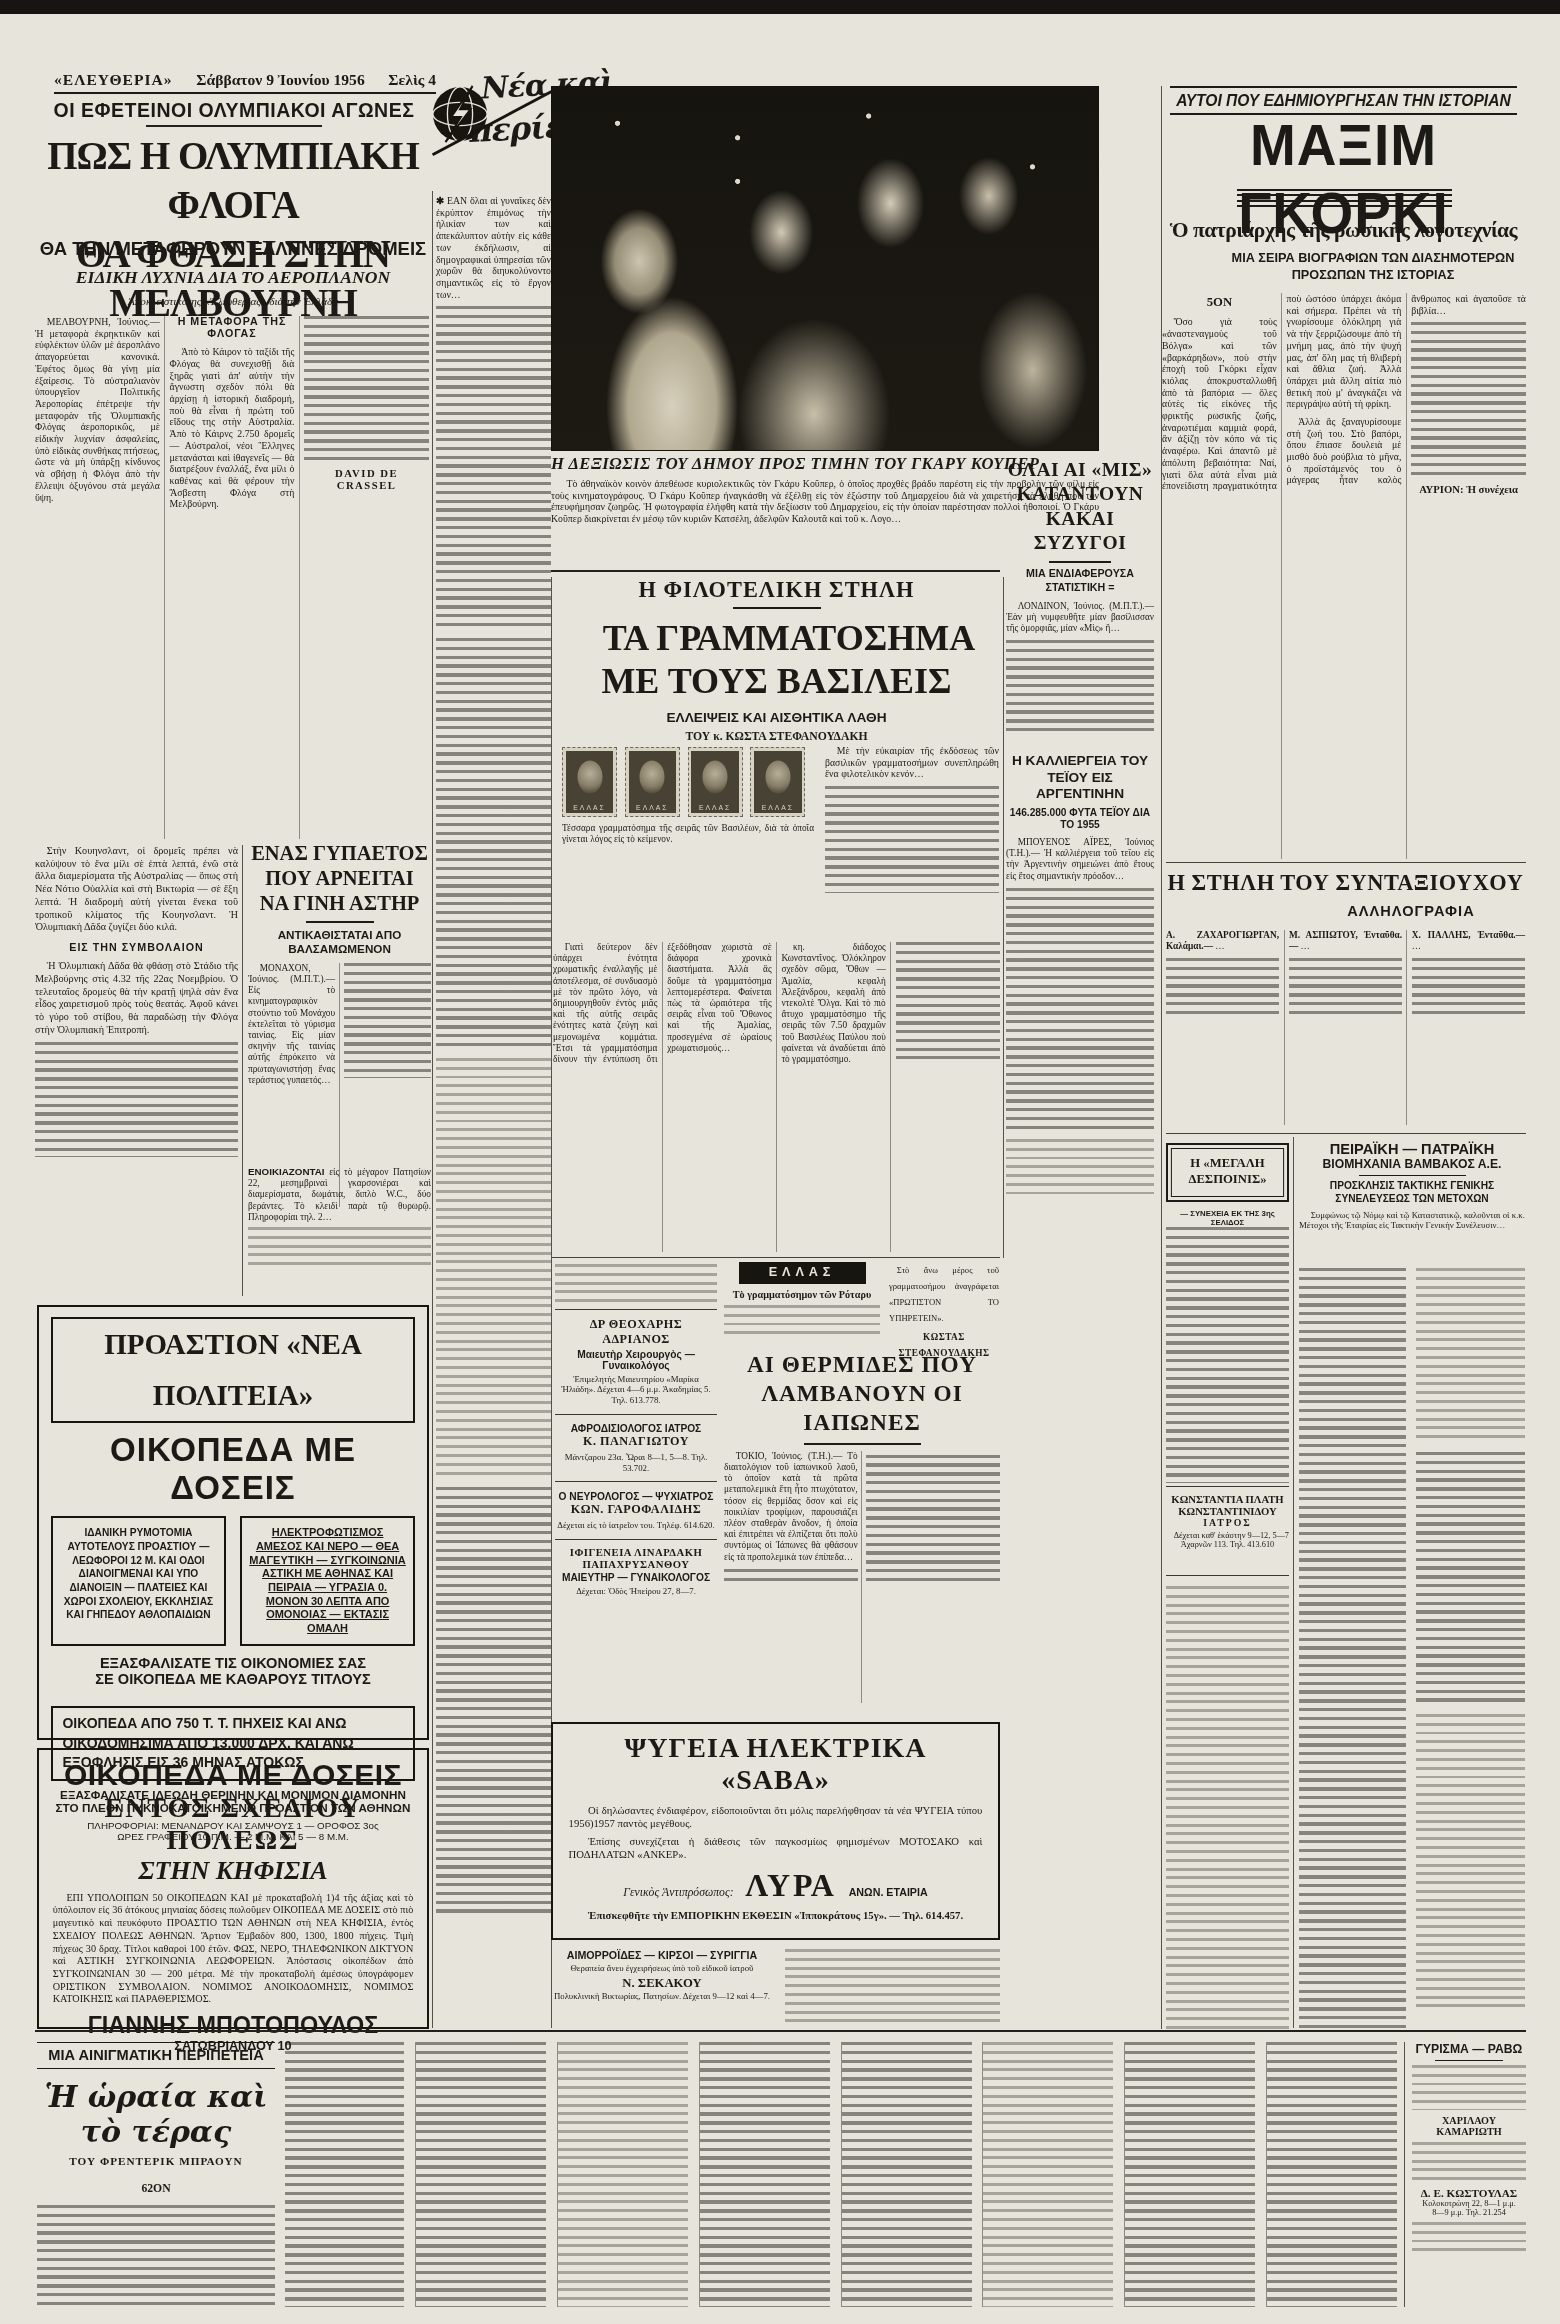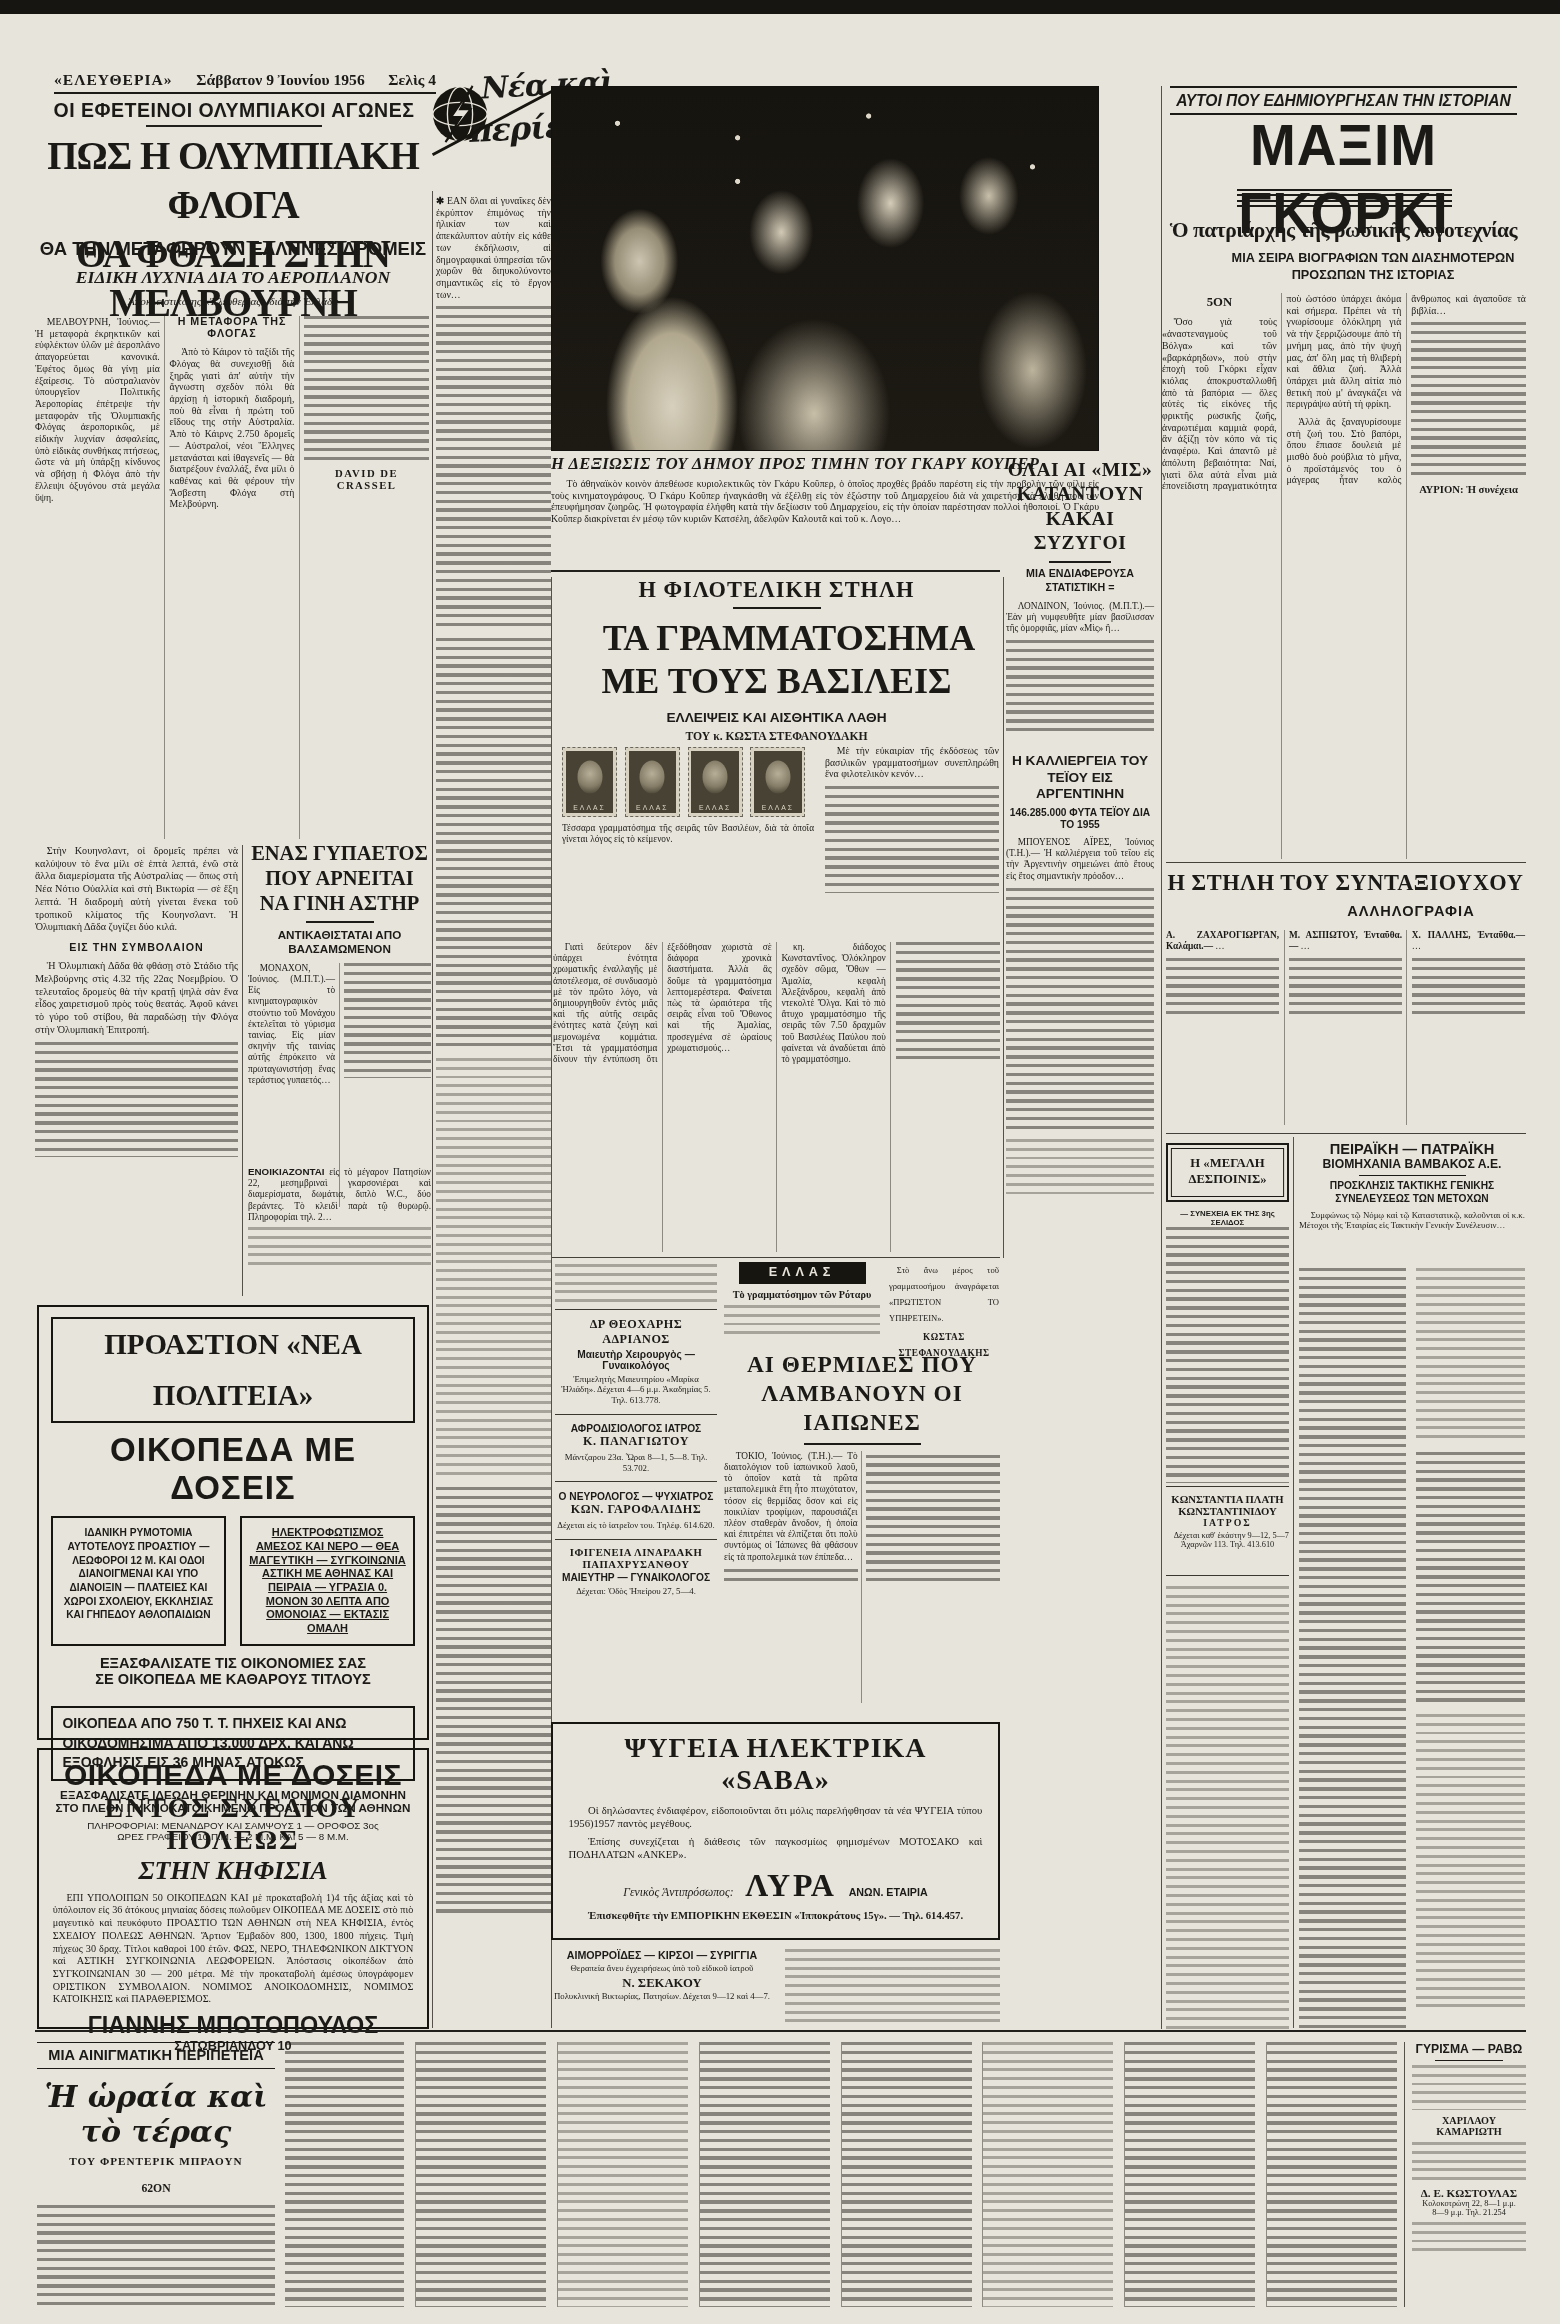--- a/index.html
+++ b/index.html
@@ -228,21 +228,21 @@
       <div class="dd">Μάντζαρου 23α. Ὧραι 8—1, 5—8. Τηλ. 53.702.</div>
     </div>
     <div class="docad">
       <div class="ds">Ο ΝΕΥΡΟΛΟΓΟΣ — ΨΥΧΙΑΤΡΟΣ</div>
       <div class="dn">ΚΩΝ. ΓΑΡΟΦΑΛΙΔΗΣ</div>
       <div class="dd">Δέχεται εἰς τὸ ἰατρεῖον του. Τηλέφ. 614.620.</div>
     </div>
     <div class="docad">
       <div class="dn" style="font-size:10.7px;">ΙΦΙΓΕΝΕΙΑ ΛΙΝΑΡΔΑΚΗ ΠΑΠΑΧΡΥΣΑΝΘΟΥ</div>
       <div class="ds">ΜΑΙΕΥΤΗΡ — ΓΥΝΑΙΚΟΛΟΓΟΣ</div>
-      <div class="dd">Δέχεται: Ὁδὸς Ἠπείρου 27, 5—4.</div>
+      <div class="dd">Δέχεται: Ὁδὸς Ἠπείρου 27, 8—7.</div>
     </div>
   </div>
 
   <div class="abs" style="left:724px;top:1262px;width:156px;height:84px;">
     <div style="background:#17150f;color:#e7e4db;text-align:center;font-size:12.7px;letter-spacing:4.9px;line-height:21.5px;font-family:'Liberation Sans',sans-serif;font-weight:bold;width:127px;margin:0 auto;">ΕΛΛΑΣ</div>
     <div class="ctr b" style="font-size:10.2px;margin-top:5.9px;">Τὸ γραμματόσημον τῶν Ρόταρυ</div>
     <div class="gxl" style="height:33px;margin-top:4.9px;"></div>
   </div>
   <div class="abs just" style="left:889px;top:1262px;width:110px;height:84px;font-size:8.6px;line-height:16px;">
     <p style="text-indent:7.8px;margin-bottom:2.9px;">Στὸ ἄνω μέρος τοῦ γραμματοσήμου ἀναγράφεται «ΠΡΩΤΙΣΤΟΝ ΤΟ ΥΠΗΡΕΤΕΙΝ».</p>

